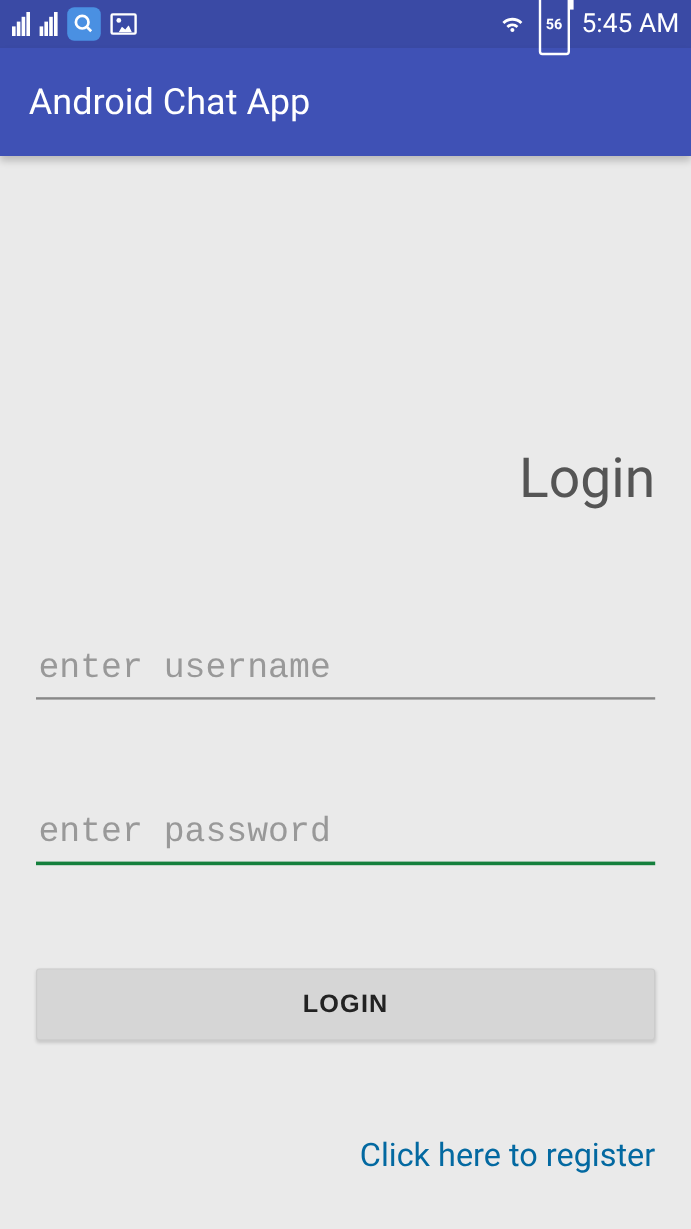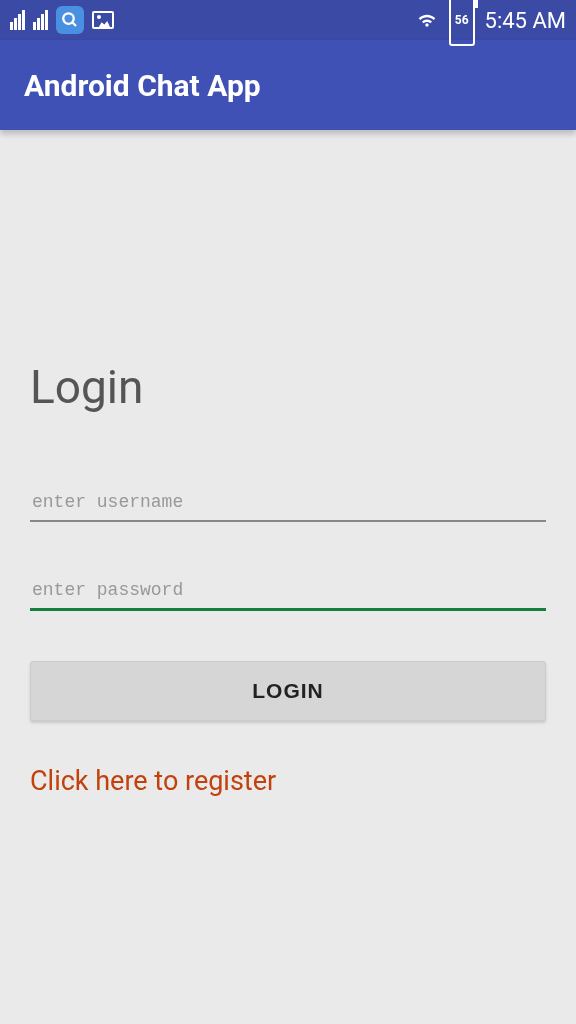--- a/index.html
+++ b/index.html
@@ -112,42 +112,43 @@
       height: 90px;
       background: #3f51b5;
       display: flex;
       align-items: center;
       padding: 0 24px;
       box-shadow: 0 4px 6px rgba(0,0,0,0.2);
     }
     .app-title {
       color: white;
       font-size: 30px;
-      font-weight: 700;
+      font-weight: 400;
     }
     .content {
-      padding: 0 30px;
+      padding: 12px 30px;
       display: flex;
       flex-direction: column;
-      align-items: flex-start;
+      align-items: flex-end;
+      gap: 36px;
     }
     .page-heading {
       text-align: center;
       font-size: 46px;
       color: #555;
       font-weight: 400;
       margin-top: 230px;
       margin-bottom: 70px;
     }
     .input-field {
       width: 100%;
       border: none;
       border-bottom: 2px solid #888;
       background: transparent;
-      font-size: 18px;
+      font-size: 29px;
       font-family: 'Courier New', monospace;
       padding: 8px 2px;
       margin-bottom: 50px;
       outline: none;
       color: #333;
     }
     .input-field::placeholder {
       color: #999;
     }
     .input-field.focused {
@@ -163,21 +164,21 @@
       font-weight: 700;
       color: #222;
       letter-spacing: 1px;
       cursor: pointer;
       box-shadow: 0 2px 3px rgba(0,0,0,0.15);
       margin-bottom: 44px;
     }
     .register-link {
       text-align: center;
       font-size: 27px;
-      color: #c2410c;
+      color: #0369a1;
       font-weight: 400;
       cursor: pointer;
     }
   </style>
 </head>
 <body>
 
 <div class="status-bar">
   <div class="status-left">
     <div class="signal-bars">

